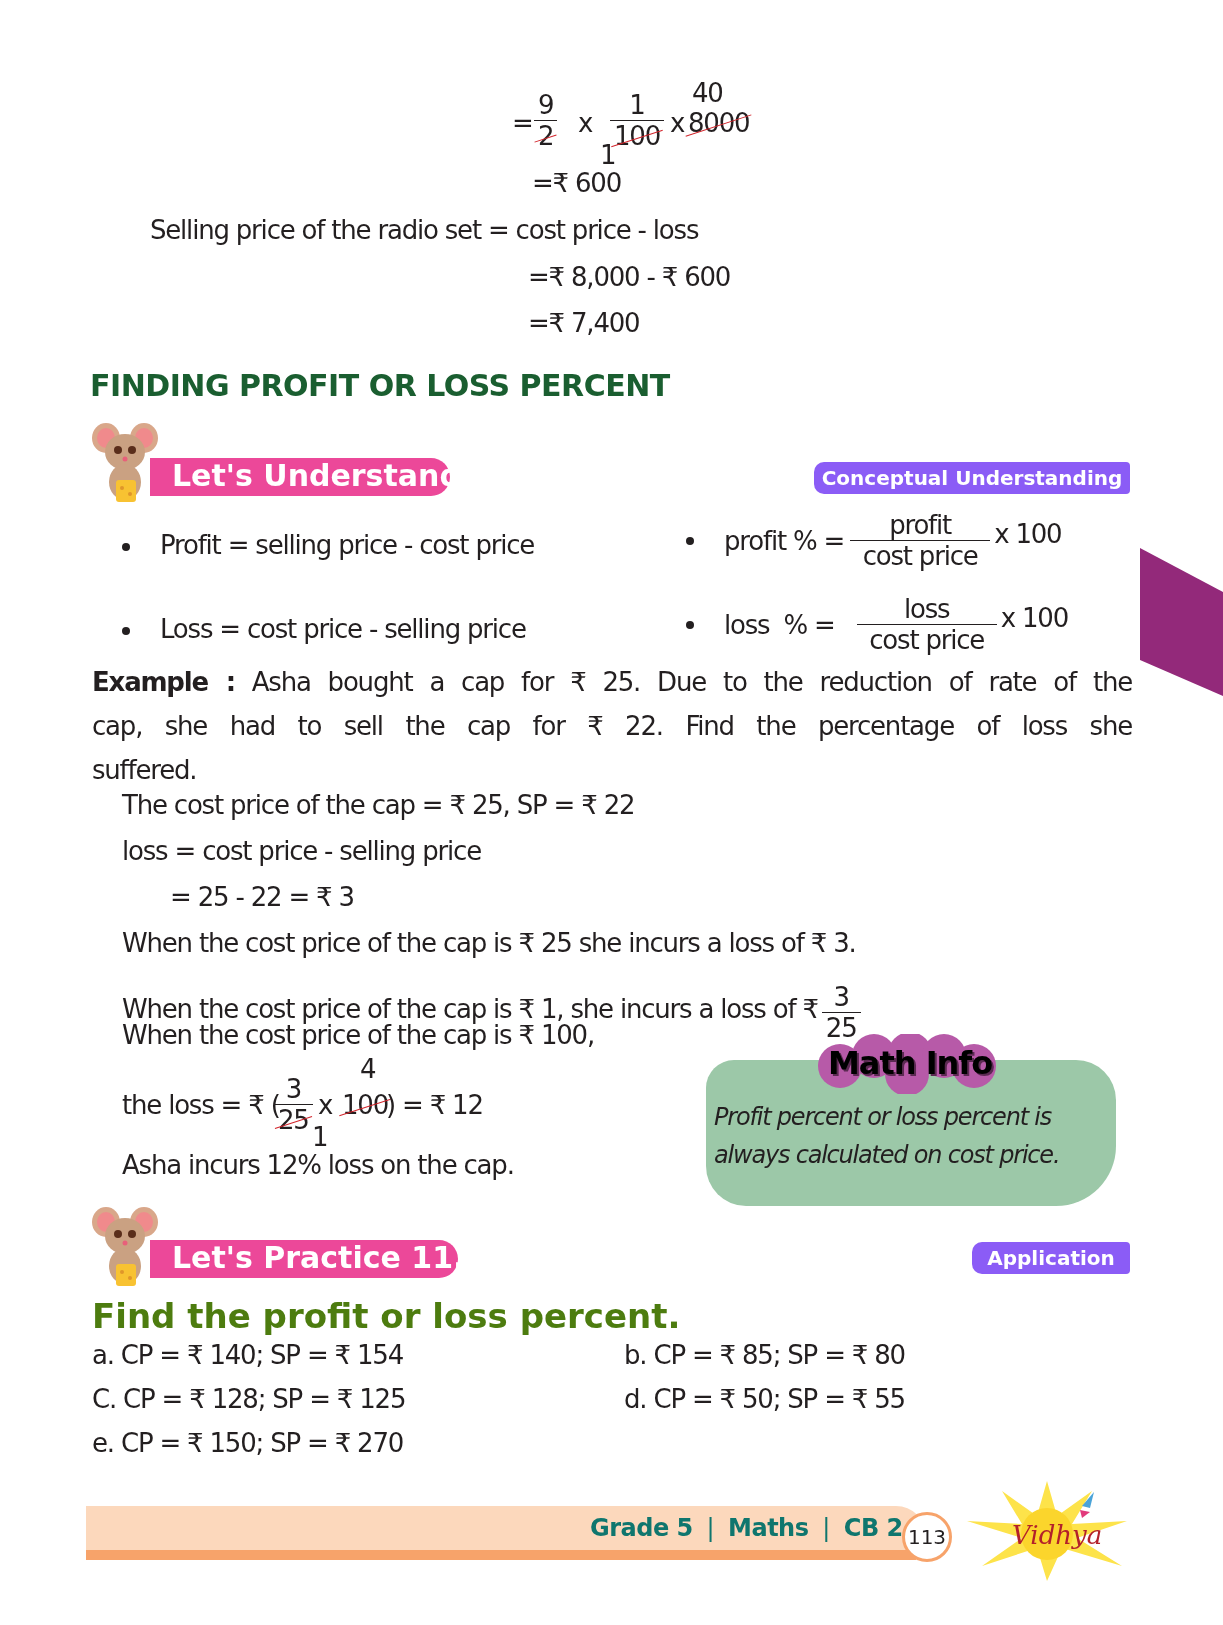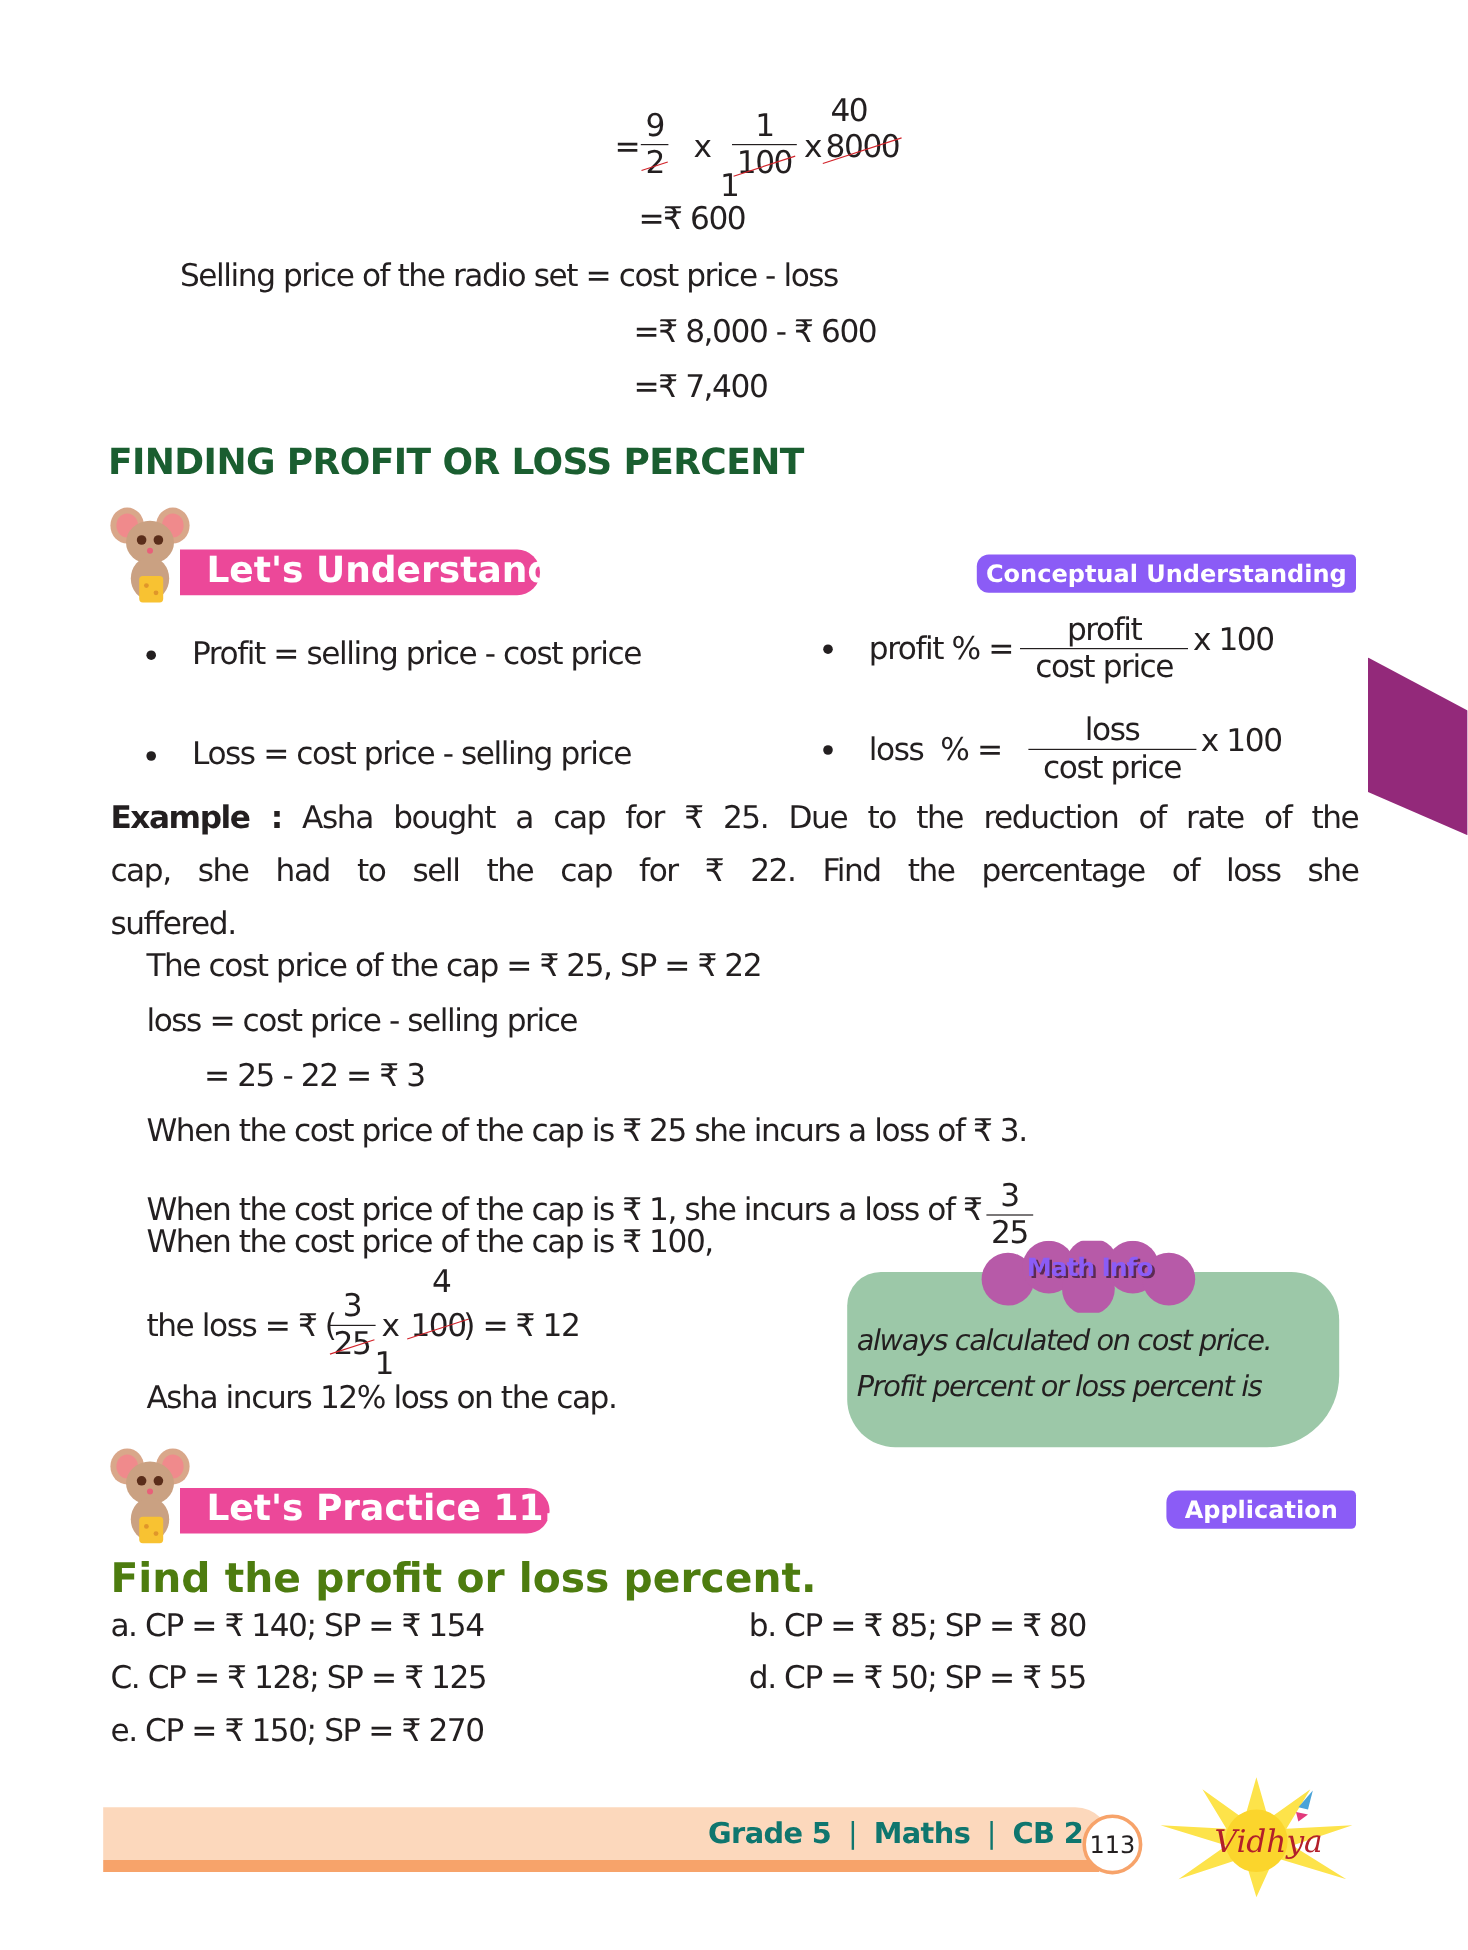--- a/index.html
+++ b/index.html
@@ -145,24 +145,24 @@
     <g fill="#b75aa8">
       <circle cx="28" cy="32" r="22"></circle>
         <circle cx="62" cy="22" r="22"></circle>
         <circle cx="98" cy="20" r="22"></circle>
       <circle cx="132" cy="22" r="22"></circle>
         <circle cx="162" cy="32" r="22"></circle>
         <circle cx="95" cy="40" r="22"></circle>
     </g>
   </svg>
 </div>
-<div class="abs" style="left:828px; top:1044px; width:160px; text-align:center; font-size:21px; font-weight:bold; color:#8b5cf6; letter-spacing:-1px; text-shadow:2px 2px 0 #5b2a52;">Math Info</div>
+<div class="abs" style="left:828px; top:1044px; width:160px; text-align:center; font-size:32px; font-weight:bold; color:#000000; letter-spacing:-1px; text-shadow:2px 2px 0 #5b2a52;">Math Info</div>
 <div class="abs" style="left:714px; top:1098px; font-size:24px; font-style:italic; letter-spacing:-1.2px; line-height:38px;">
+  <div>Profit percent or loss percent is</div>
   <div>always calculated on cost price.</div>
-  <div>Profit percent or loss percent is</div>
 </div>
 
 <div class="abs" style="left:90px; top:1202px; width:70px; height:88px;">
   <svg width="70" height="88" viewBox="0 0 70 88">
     <ellipse cx="16" cy="20" rx="14" ry="15" fill="#d9a78a"></ellipse>
       <ellipse cx="16" cy="20" rx="9" ry="10" fill="#f08a8c"></ellipse>
     <ellipse cx="54" cy="20" rx="14" ry="15" fill="#d9a78a"></ellipse>
       <ellipse cx="54" cy="20" rx="9" ry="10" fill="#f08a8c"></ellipse>
     <ellipse cx="35" cy="34" rx="20" ry="18" fill="#caa182"></ellipse>
     <circle cx="28" cy="32" r="4" fill="#5a2d1a"></circle>

